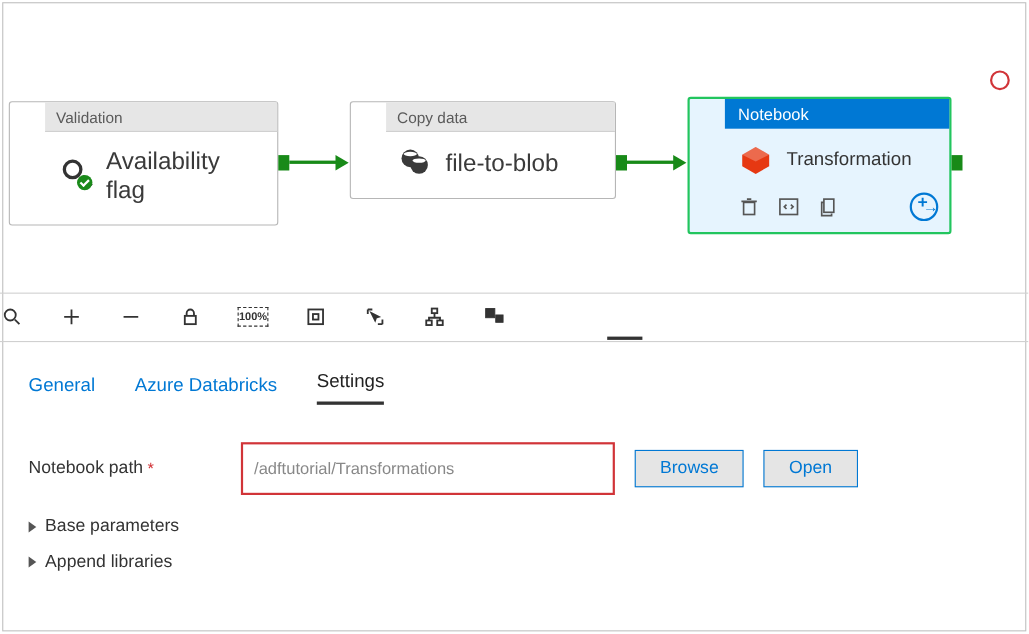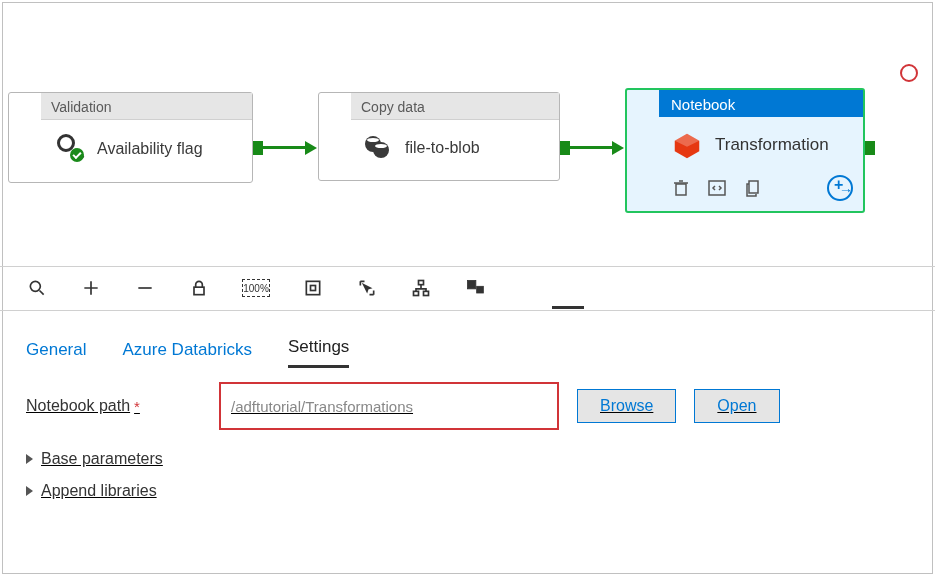--- a/index.html
+++ b/index.html
@@ -21,21 +21,21 @@
     border-bottom: 1px solid #d0d0d0;
     font-size: 14px;
     padding: 6px 10px 4px 10px;
     color: #5a5a5a;
   }
   .activity-body {
     display: flex;
     align-items: center;
     gap: 12px;
     padding: 14px 14px 18px 14px;
-    font-size: 16px;
+    font-size: 22px;
     color: #3a3a3a;
   }
 
   
   .box-validation { left: 8px; top: 92px; width: 245px; }
   .validation-icon { width: 30px; height: 30px; position: relative; }
   .magnifier { position: absolute; left: 2px; top: 0; }
   .mag-glass { width: 18px; height: 18px; border: 3px solid #333; border-radius: 50%; display: block; }
   .mag-handle { position: absolute; width: 12px; height: 3px; background: #333; transform: rotate(45deg); left: 16px; top: 18px; }
   .check-badge { position: absolute; width: 14px; height: 14px; background: #1a8a1a; border-radius: 50%; left: 15px; top: 14px; display:flex;align-items:center;justify-content:center;}
@@ -103,38 +103,38 @@
   
   .out-handle { position:absolute; width:10px; height:14px; background:#188a18; left: 865px; top: 141px; }
 
   
   .hline { height:1px; background:#d0d0d0; }
   .hline.top { position:absolute; top:266px; left:0; right:0; }
   .hline.bottom { position:absolute; top:310px; left:0; right:0; }
 
   .mid-toolbar {
     position: absolute; top: 266px; left: 0; right: 0; height: 44px;
-    display: flex; align-items: center; gap: 32px; padding-left: 26px;
+    display: flex; align-items: center; gap: 32px;  font-weight: bold;
   }
   .mid-toolbar .tb { width:22px; height:22px; display:flex; align-items:center; justify-content:center; color:#333; cursor:pointer; font-size:17px; }
   .tb svg { width:20px; height:20px; stroke:#333; }
 
   .drag-mark { position:absolute; left:552px; top:306px; width:32px; height:3px; background:#333; }
 
   
   .tabs {
     position:absolute; top:324px; left:0; right:0; height:44px;
     display:flex; align-items:flex-end; gap:36px; padding-left:26px;
     border-bottom: 0;
   }
   .tab { font-size:17px; color:#0078d4; padding-bottom:8px; cursor:pointer; }
   .tab.active { color:#222; border-bottom: 3px solid #333; }
 
   
-  .settings { position:absolute; top:382px; left:26px; right:20px;text-decoration:underline; }
+  .settings { position:absolute; top:402px; left:26px; right:20px; }
   .row { display:flex; align-items:center; gap:18px; margin-bottom:20px; }
   .label { font-size:16px; color:#333; width:175px; display:flex; align-items:center; gap:4px; }
   .req { color:#d13438; font-size:15px; }
   .npath-input {
     width: 340px; height:48px; border:2px solid #d13438; outline:none;
     font-size:15px; color:#888; padding: 0 10px;
   }
   .btn {
     height:34px; border:1px solid #0078d4; color:#0078d4; background:#e5e5e5;
     padding: 0 22px; font-size:16px; cursor:pointer;

